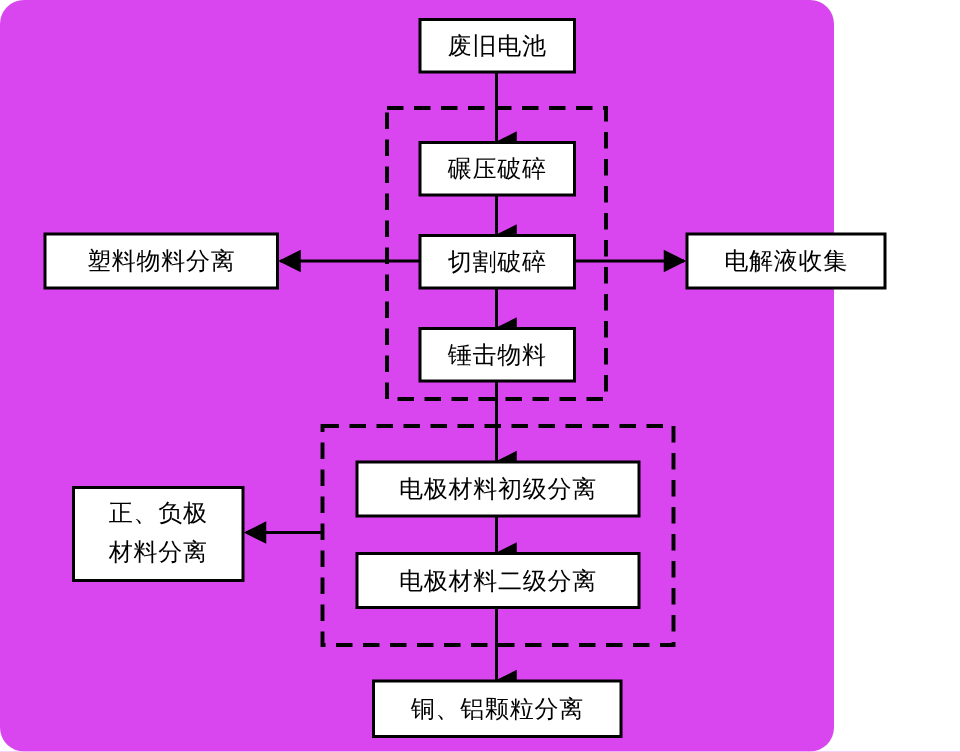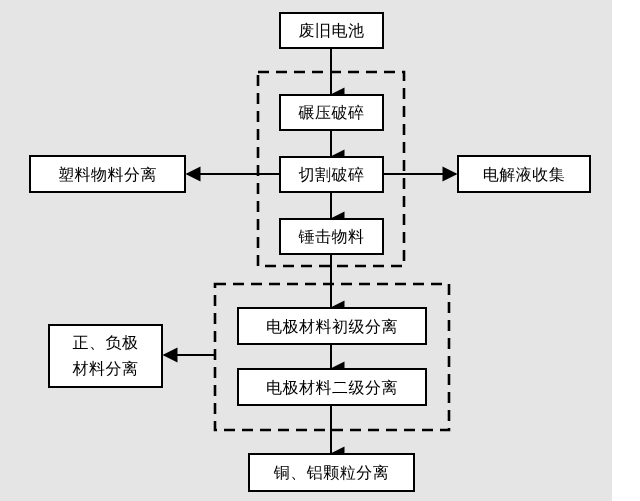--- a/index.html
+++ b/index.html
@@ -8,23 +8,24 @@
     background: #ffffff;
   }
   body {
     width: 640px;
     height: 501px;
     overflow: hidden;
     font-family: "DejaVu Sans", sans-serif;
   }
   #flow-root {
     position: relative;
-    width: 612px;
+    width: 556px;
     height: 501px;
-    background: #e5e5e5;
+    background: #d946ef;
+    border-radius: 16px;
   }
   svg#flow-svg {
     position: absolute;
     top: 0;
     left: 0;
     width: 640px;
     height: 501px;
     display: block;
   }
   .node-box {

